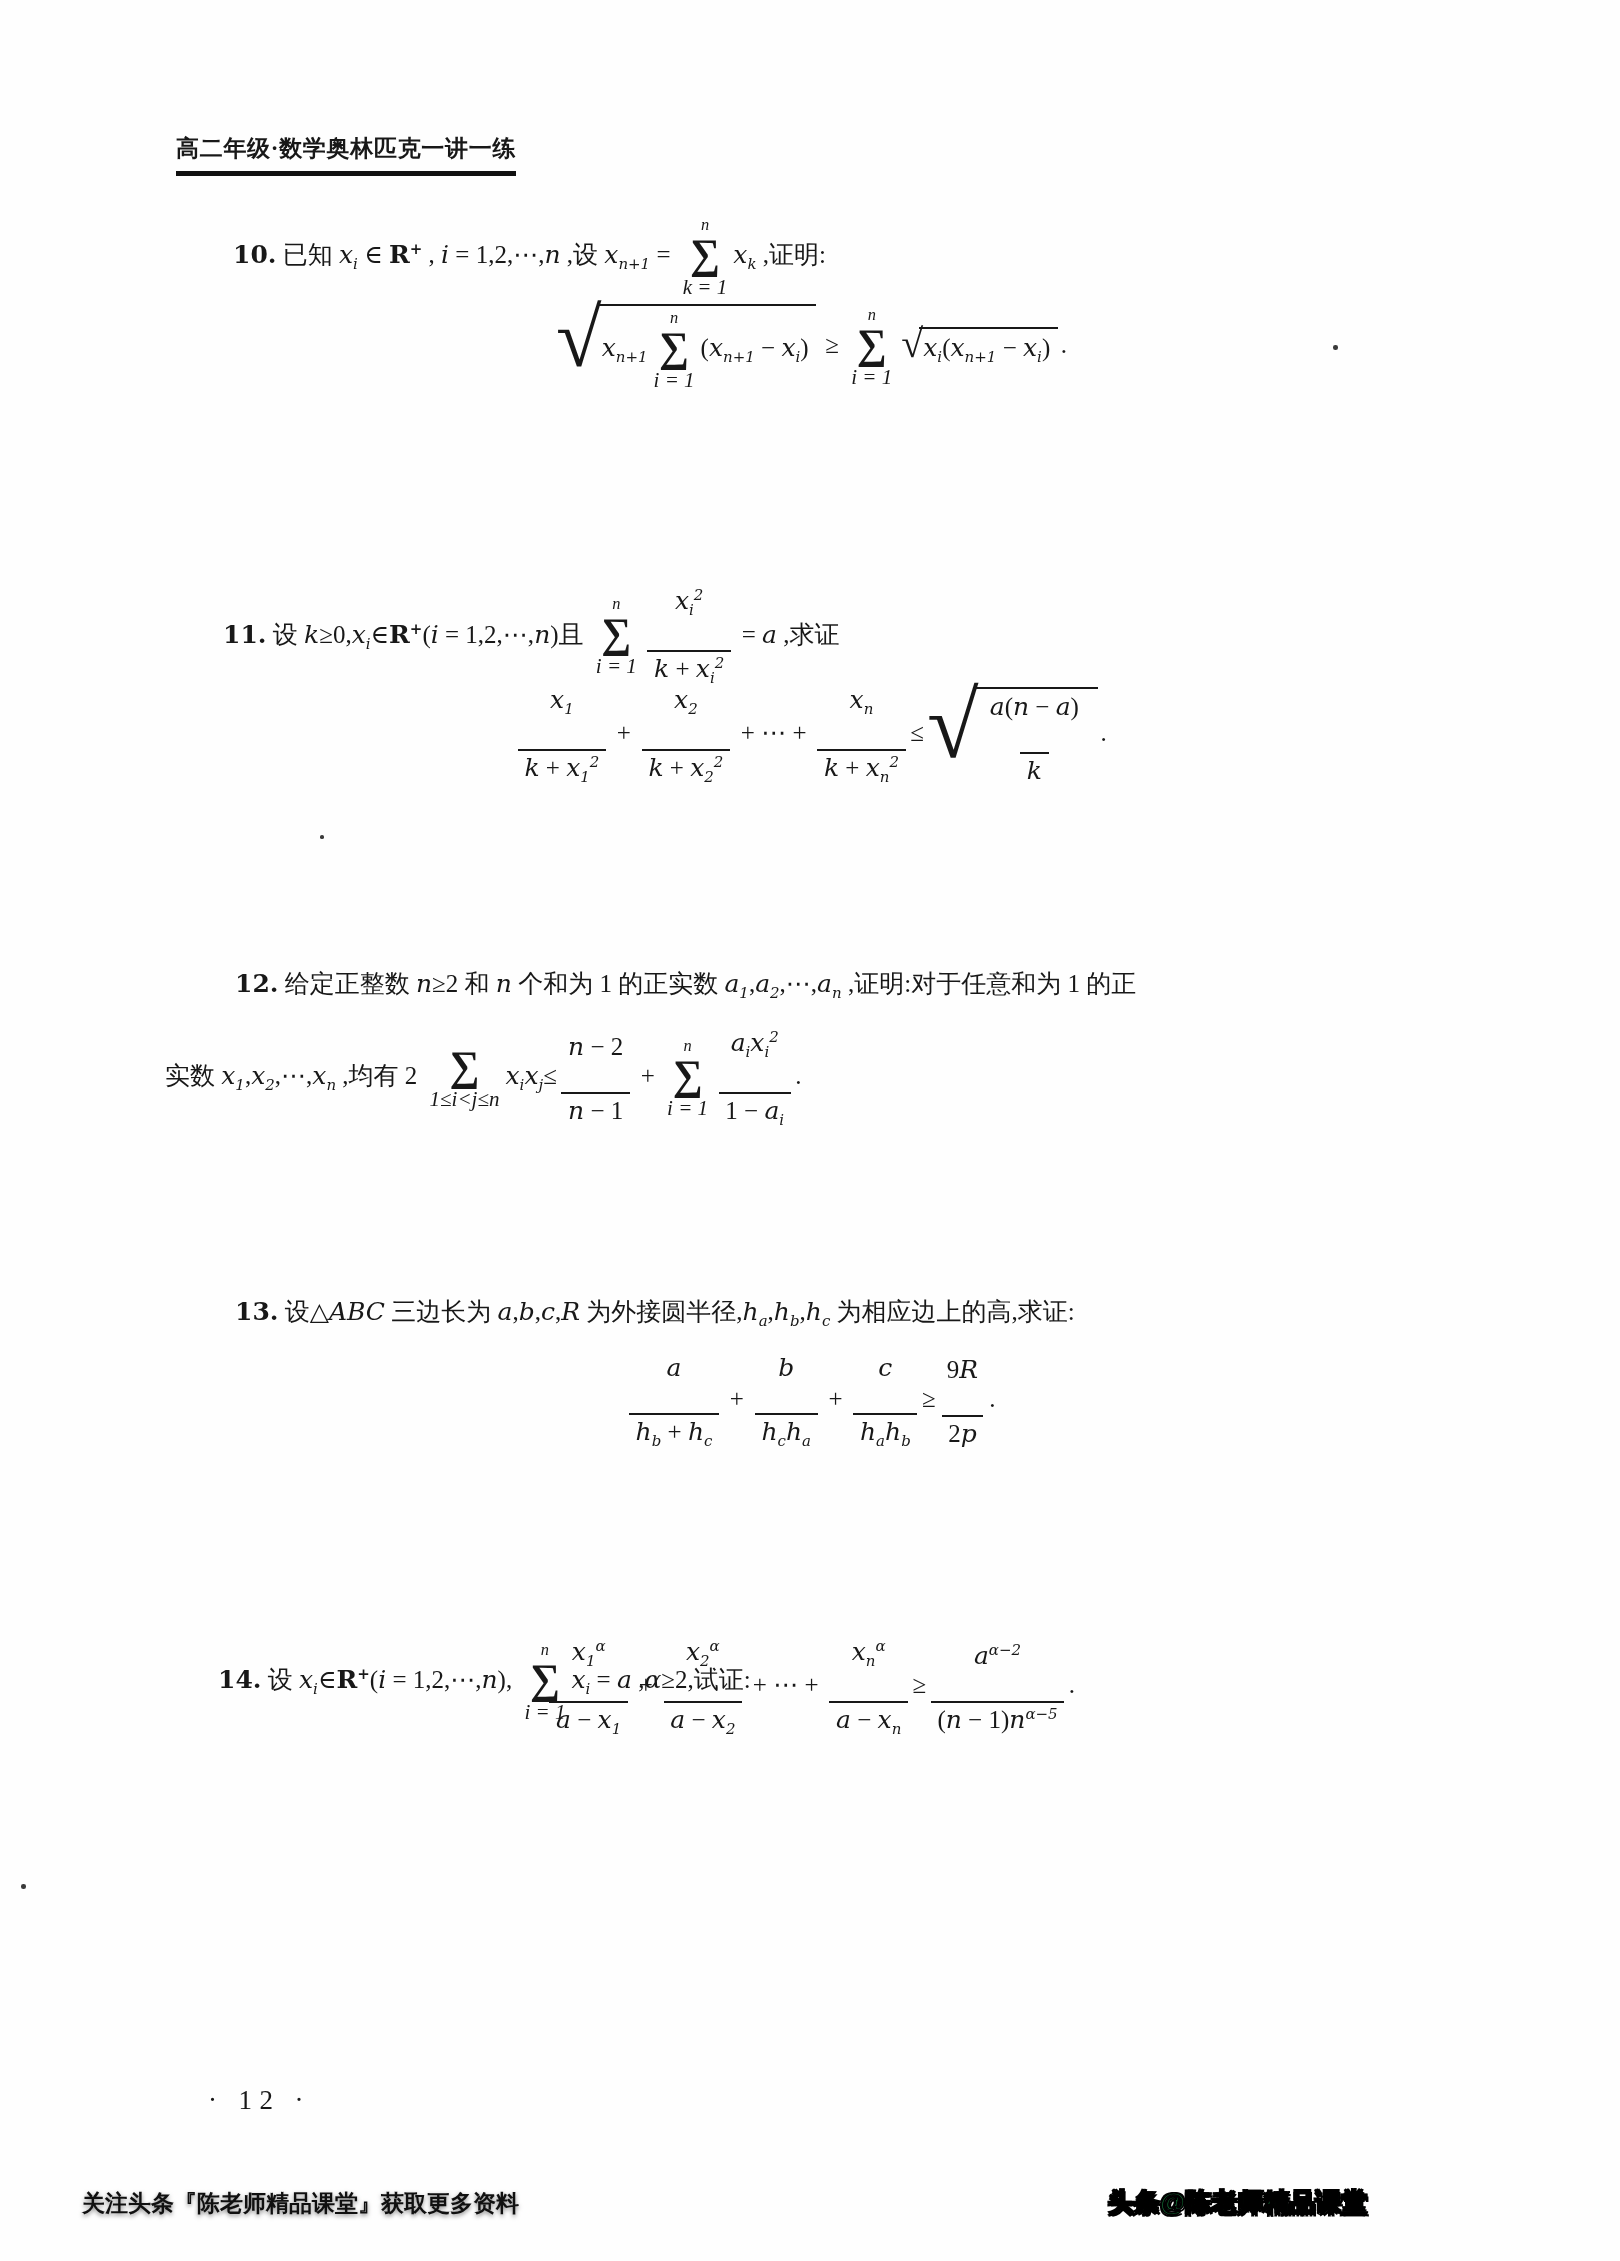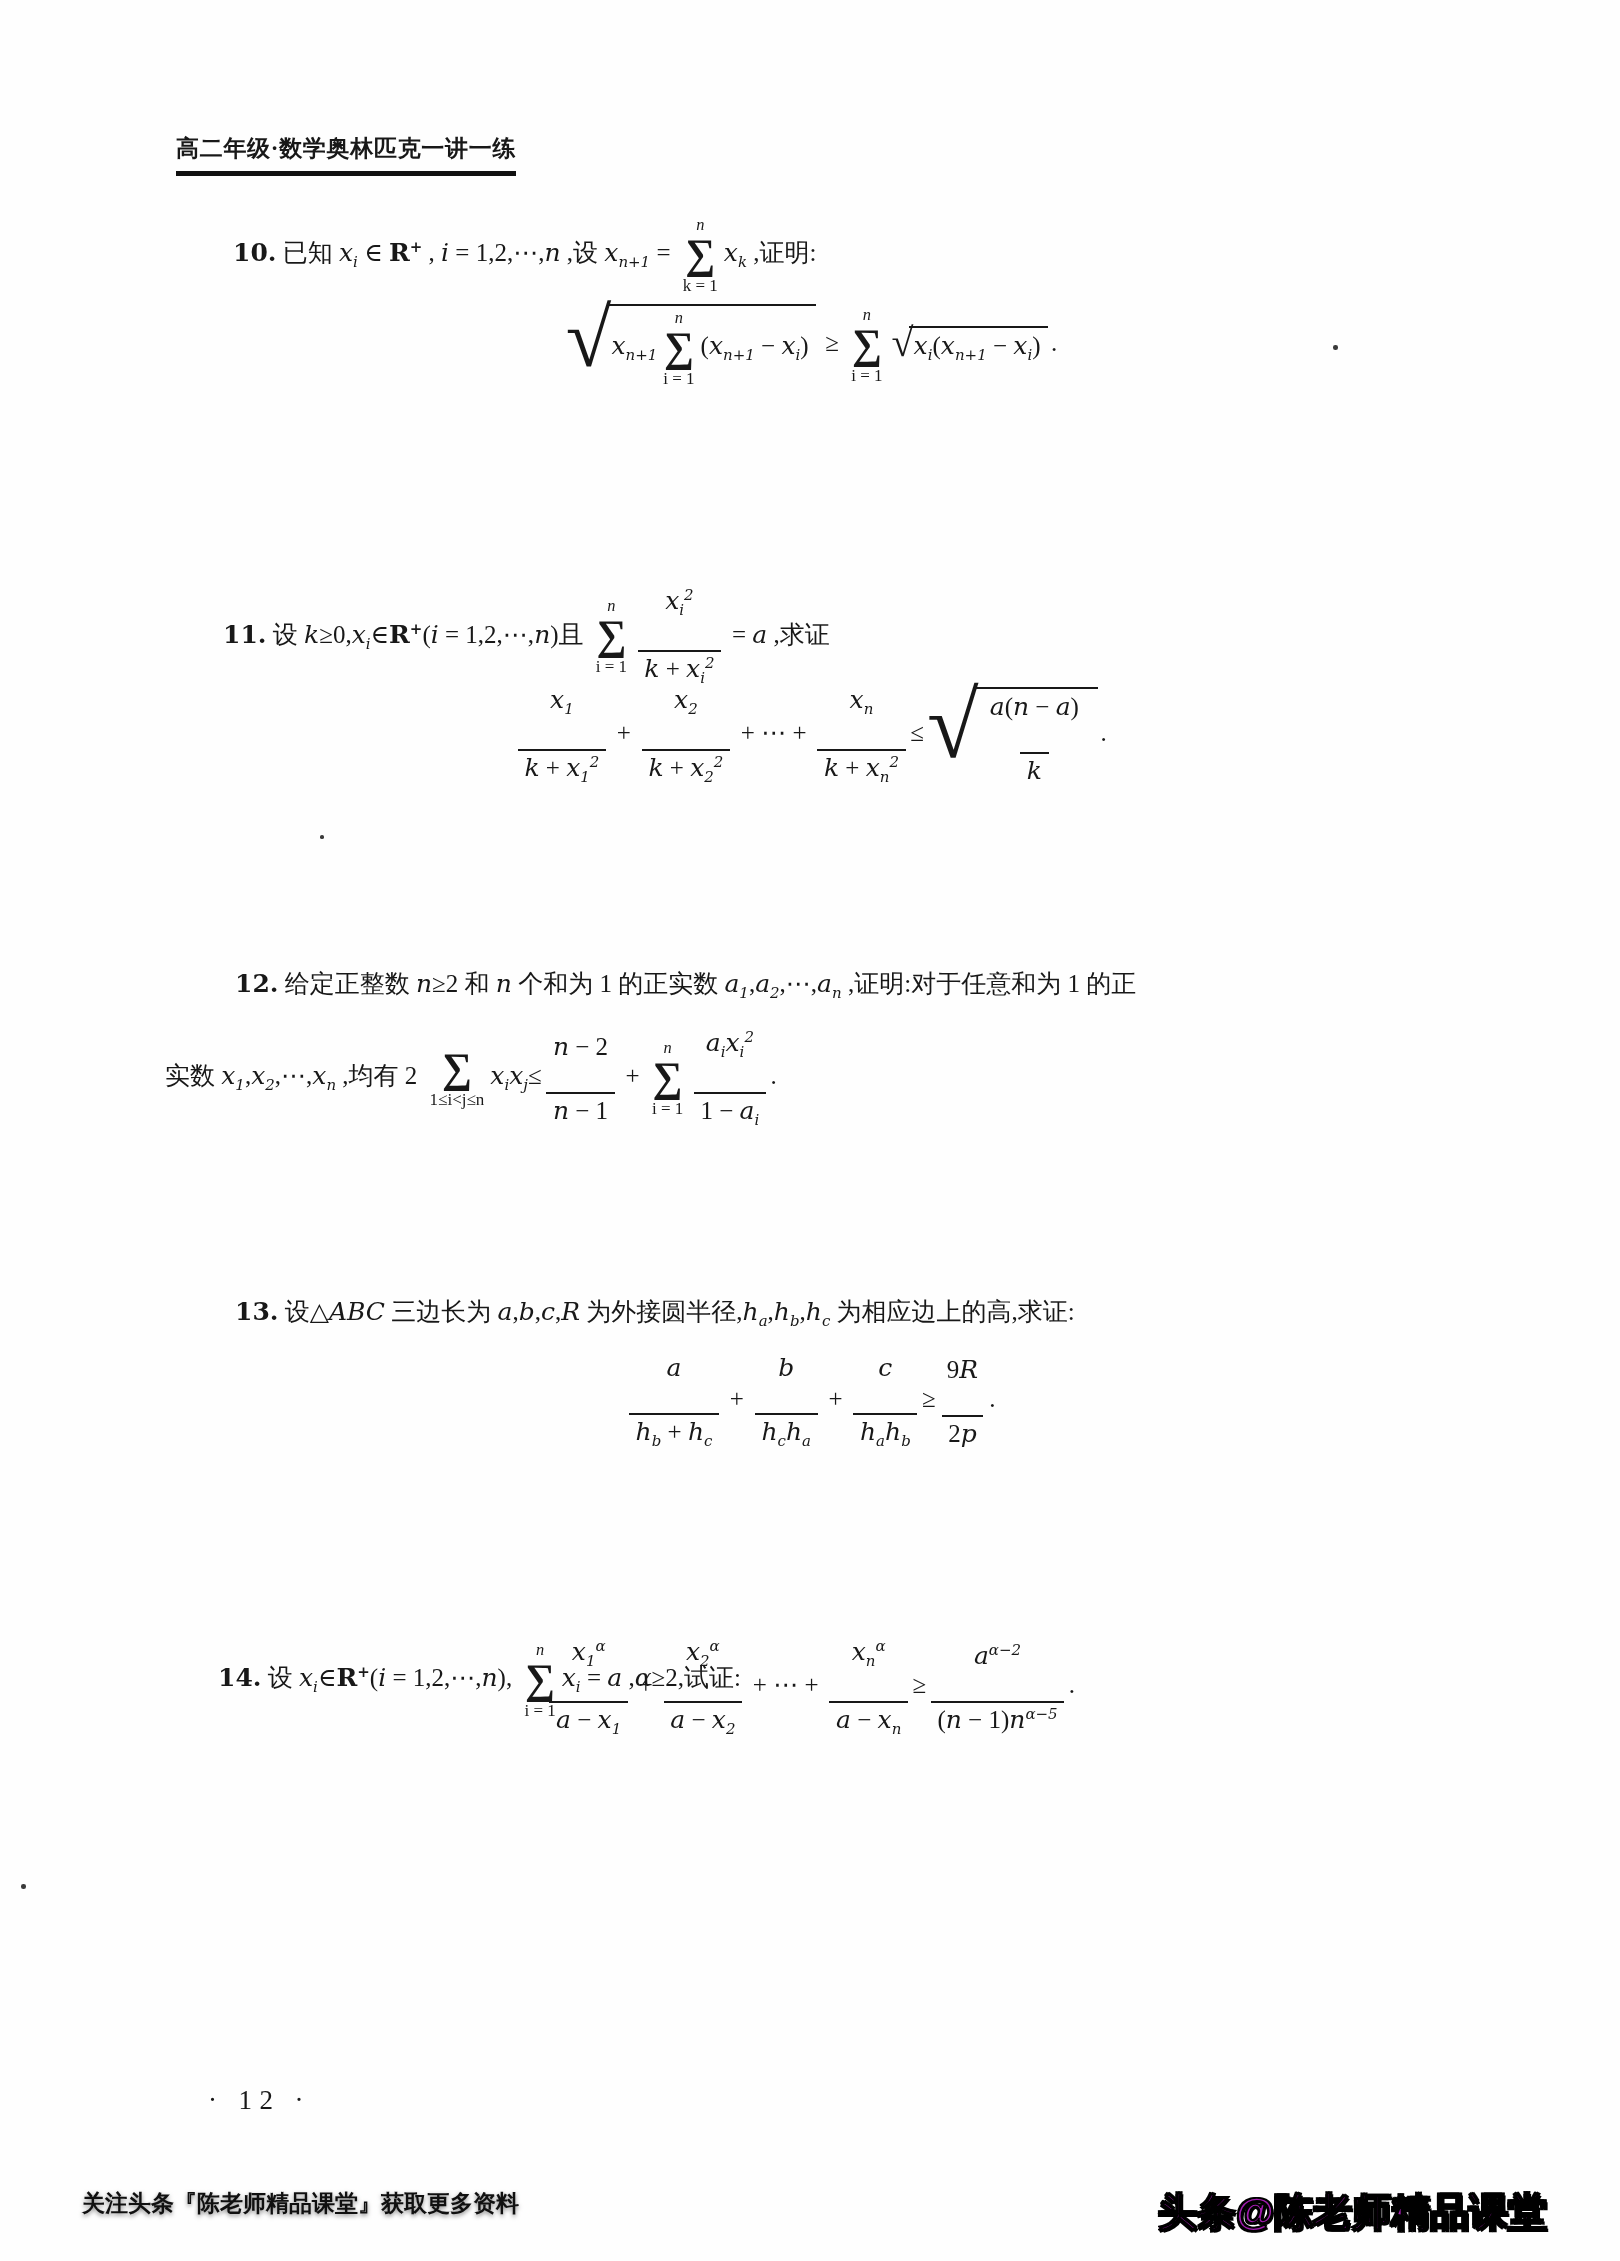--- a/index.html
+++ b/index.html
@@ -58,21 +58,21 @@
   .msum {
     display: inline-flex;
     flex-direction: column;
     align-items: center;
     vertical-align: middle;
     line-height: 1;
     margin: 0 6px;
   }
   .sum-top { font-size: 16.4px; font-style: italic; padding-bottom: 1.5px; }
   .sum-sig { font-size: 42px; font-weight: bold; line-height: 0.95; }
-  .sum-bot { font-size: 17px; padding-top: 2.2px; }
+  .sum-bot { font-size: 21px; font-style: italic; padding-top: 2.2px; }
 
   .mfrac {
     display: inline-flex;
     flex-direction: column;
     align-items: center;
     vertical-align: middle;
     margin: 0 4.5px;
     line-height: 1.1;
   }
   .fnum { padding: 0 6.7px 3px; }
@@ -105,25 +105,25 @@
     top: 2188px;
     font-size: 23px;
     font-weight: bold;
     color: #101010;
     font-family: Liberation Sans, sans-serif;
     text-shadow: 0 2.2px 4.5px rgba(40,40,40,0.55);
     white-space: nowrap;
   }
   .footer-right {
     position: absolute;
-    left: 1158px;
+    left: 1108px;
     top: 2185px;
-    font-size: 39px;
+    font-size: 26px;
     font-weight: bold;
-    color: #a21caf;
+    color: #15803d;
     font-family: "Liberation Sans", "DejaVu Sans", sans-serif;
     -webkit-text-stroke: 1.5px #000;
     text-shadow: 2.2px 2.2px 0 #000, -1.5px -1.5px 0 #000, 1.5px -1.5px 0 #000, -1.5px 2.2px 0 #000;
     white-space: nowrap;
   }
 
   
   .dot {
     position: absolute;
     background: #3a3a3a;

